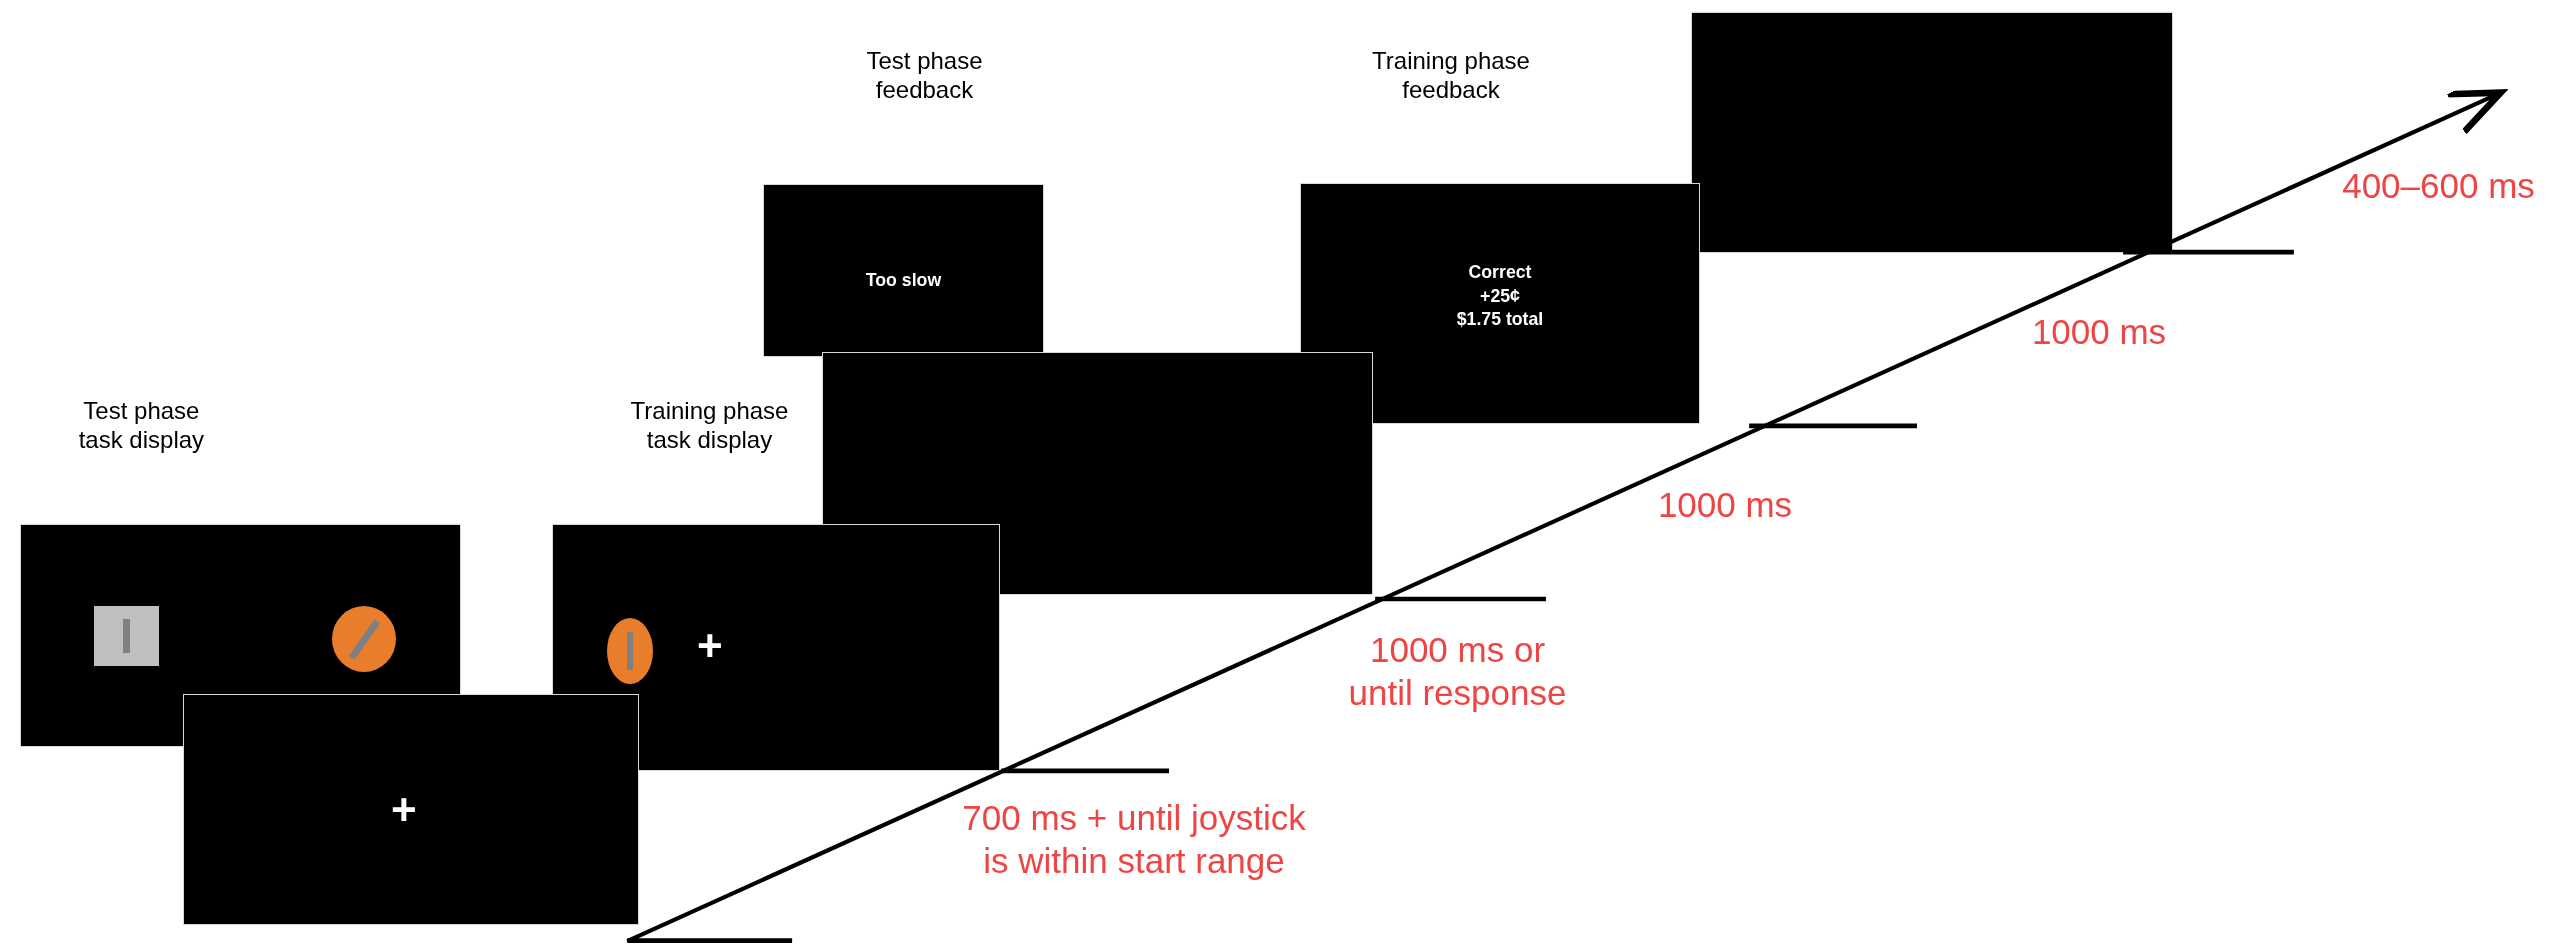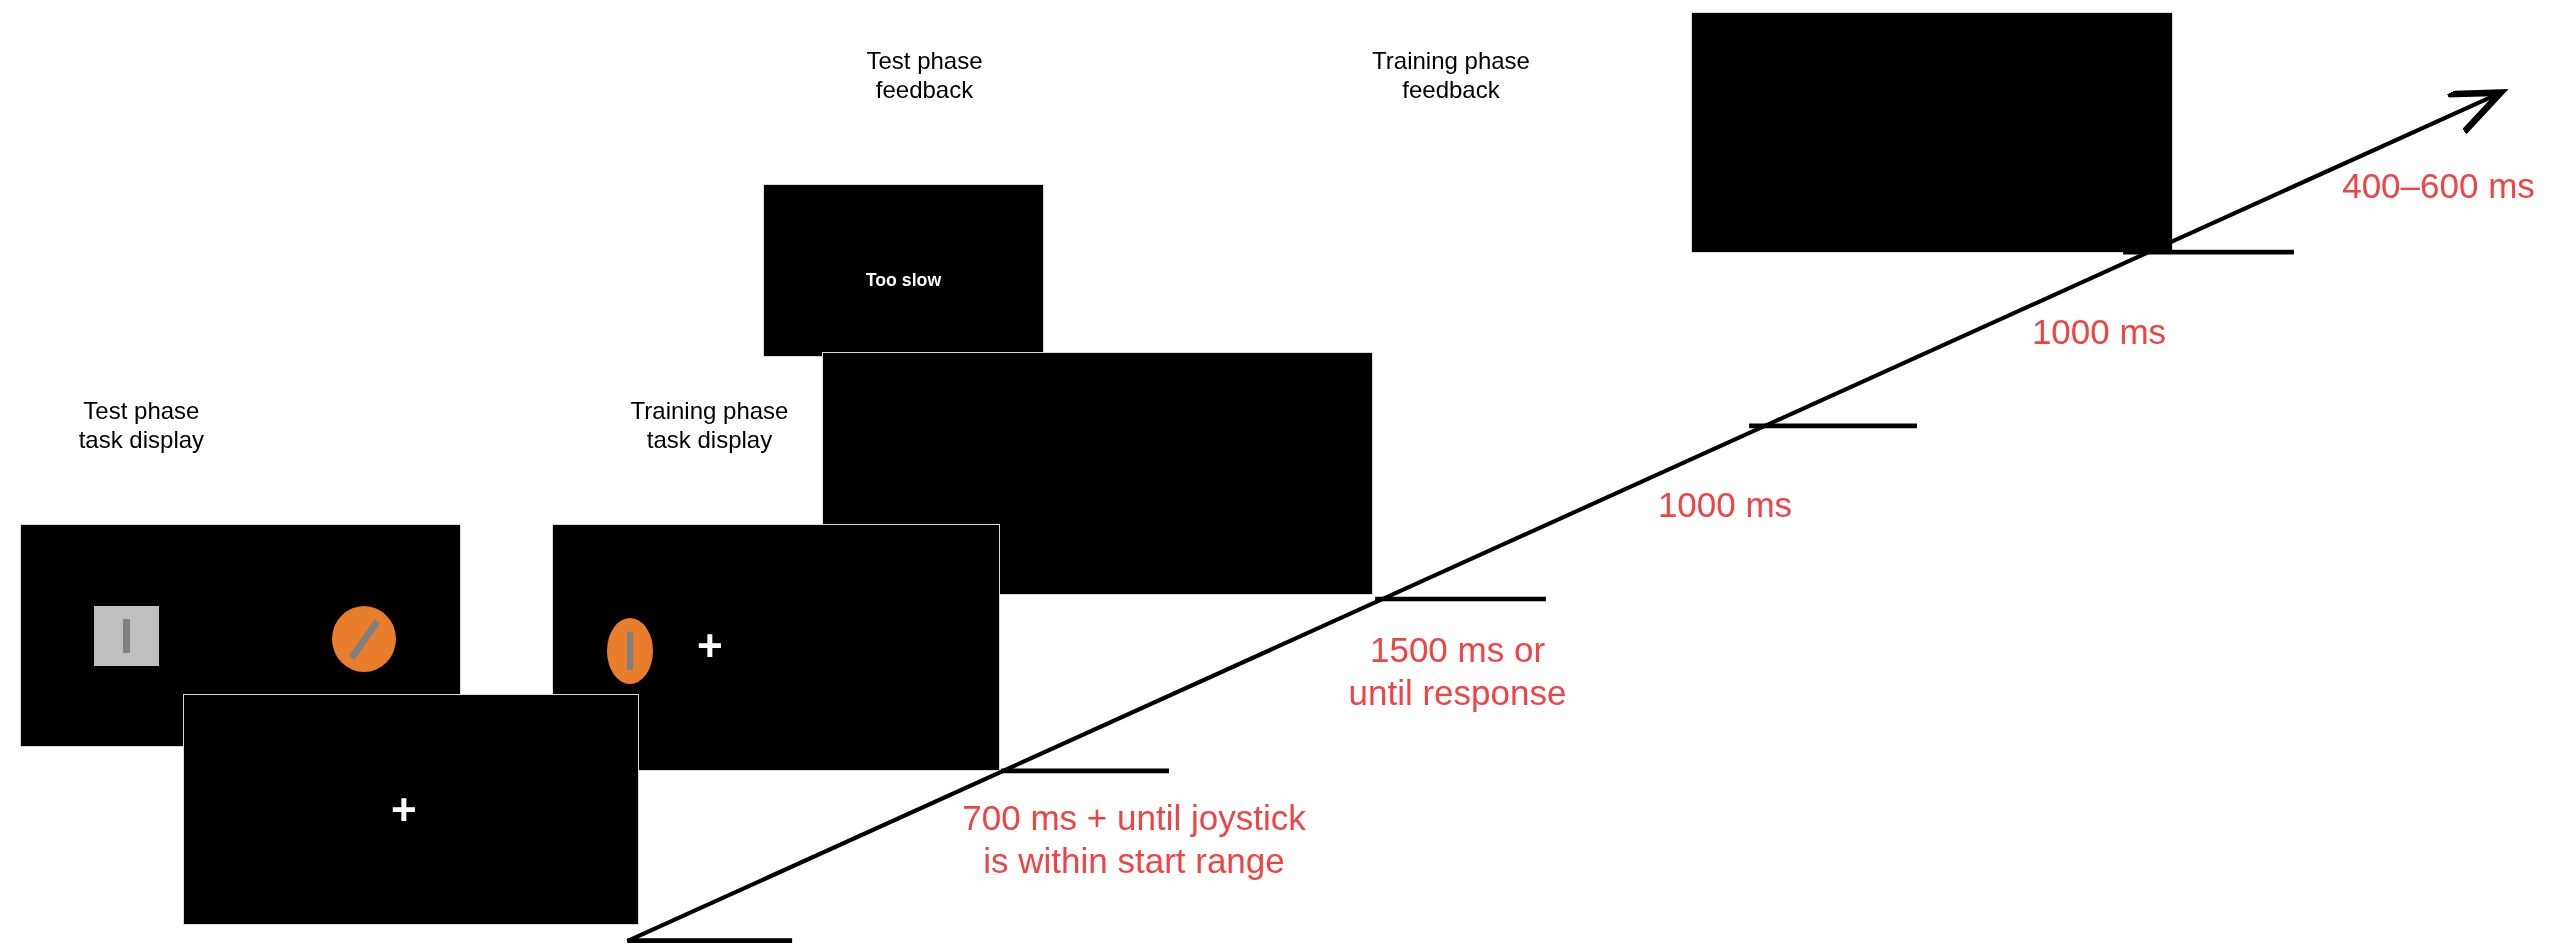--- a/index.html
+++ b/index.html
@@ -125,20 +125,25 @@
 task display</div>
 
   <div class="caption" style="left:798px; top:46px; width:253px;">Test phase
 feedback</div>
 
   <div class="caption" style="left:1304px; top:46px; width:294px;">Training phase
 feedback</div>
 
   <div class="panel" style="left:1691px; top:11.8px; width:482px; height:241px; z-index:5;"></div>
 
+  <div class="panel" style="left:1300px; top:183px; width:400px; height:241px; z-index:6;">
+    <div class="screen-text" style="top:75px;">Correct</div>
+    <div class="screen-text" style="top:99px;">+25¢</div>
+    <div class="screen-text" style="top:122px;">$1.75 total</div>
+  </div>
 
   <div class="panel" style="left:763px; top:184px; width:281px; height:173px; z-index:7;">
     <div class="screen-text" style="top:82px;">Too slow</div>
   </div>
 
   <div class="panel" style="left:822px; top:352px; width:551px; height:243px; z-index:8;"></div>
 
   <div class="panel" style="left:552px; top:524px; width:448px; height:247px; z-index:9;">
     <div class="orange-ellipse" style="left:54px; top:93px; width:46px; height:66px;">
       <div class="bar" style="left:20px; top:14px; width:5.9px; height:38px;"></div>
@@ -155,21 +160,21 @@
     </div>
   </div>
 
   <div class="panel" style="left:183px; top:694px; width:456px; height:231px; z-index:11;">
     <div class="fix-cross" style="left:207px; top:93px;">+</div>
   </div>
 
   <div class="timing" style="left:860px; top:797px; width:548px;">700 ms + until joystick
 is within start range</div>
 
-  <div class="timing" style="left:1269px; top:629px; width:377px;">1500 ms or
+  <div class="timing" style="left:1269px; top:629px; width:377px;">1000 ms or
 until response</div>
 
   <div class="timing" style="left:1628px; top:484px; width:194px;">1000 ms</div>
 
   <div class="timing" style="left:2002px; top:311px; width:194px;">1000 ms</div>
 
   <div class="timing" style="left:2303px; top:165px; width:271px;">400–600 ms</div>
 
 </div>
 

